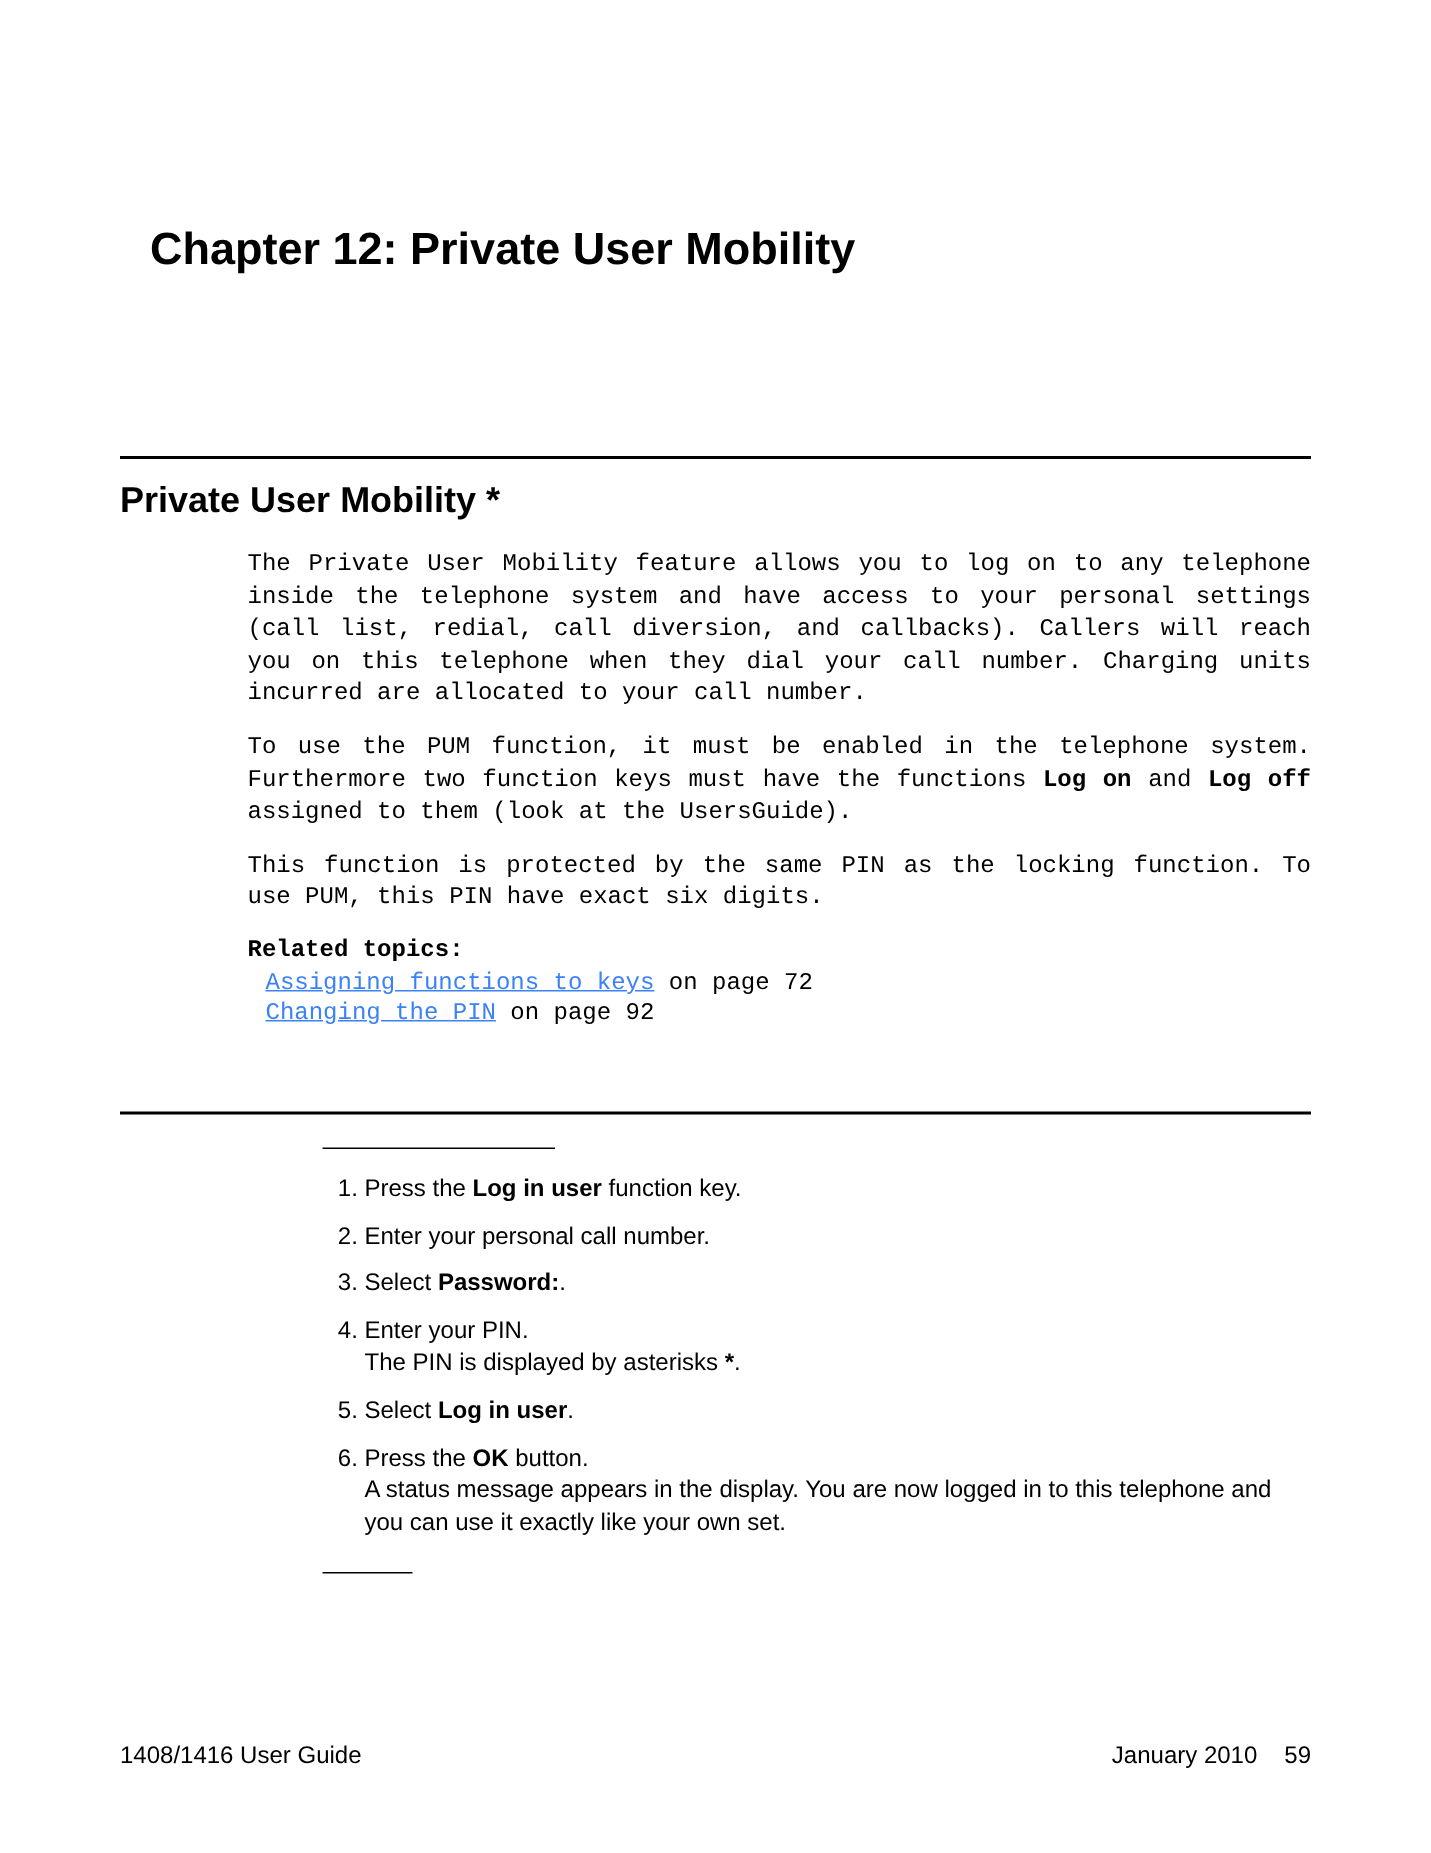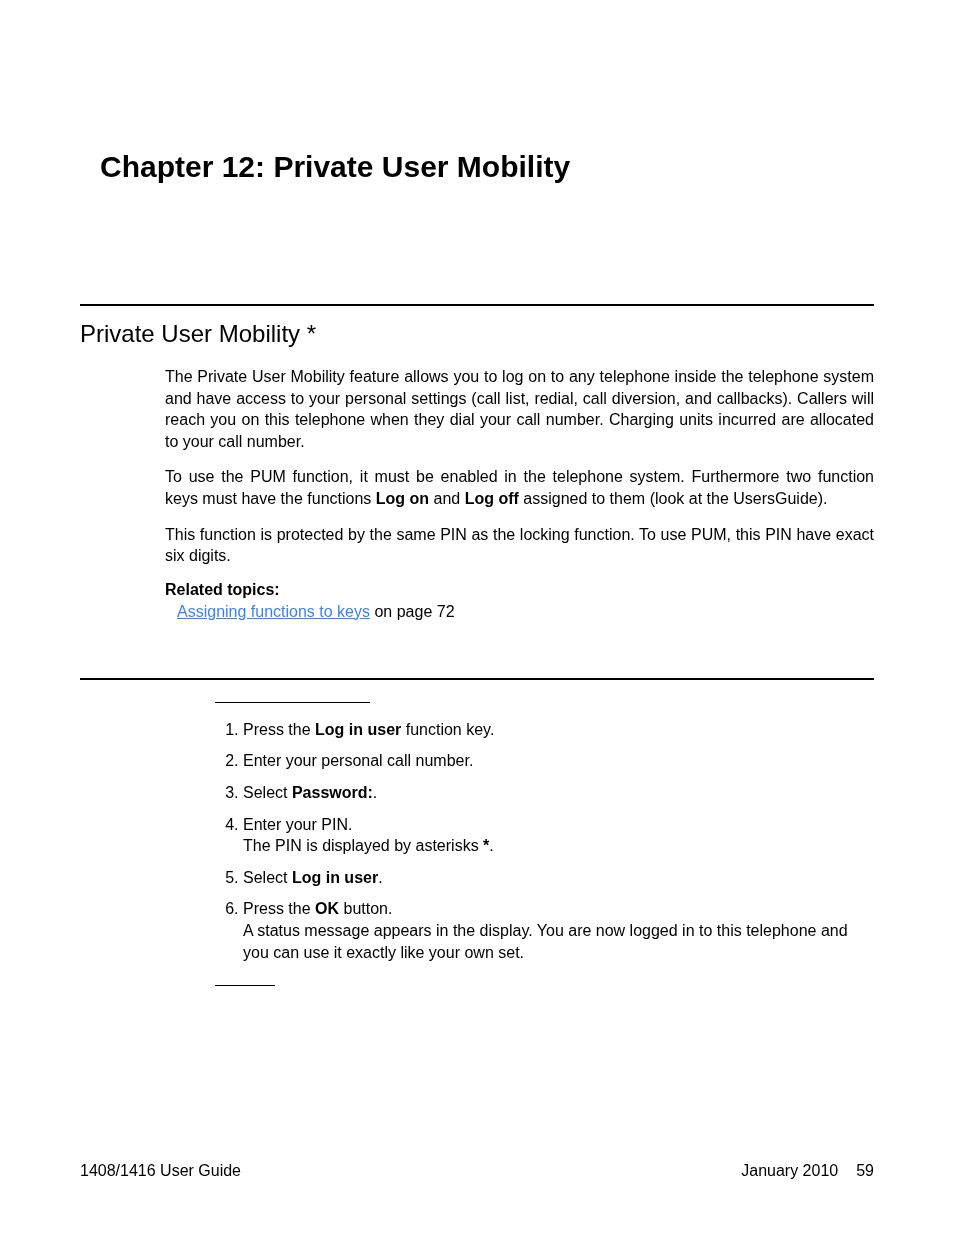--- a/index.html
+++ b/index.html
@@ -22,26 +22,27 @@
   margin: 90px 0 0 20px;
 }
 .rule {
   border: none;
   border-top: 2px solid #000;
   margin: 0;
 }
 .spacer-after-chapter { height: 120px; }
 h2.section {
   font-size: 24px;
-  font-weight: normal;
+  font-weight: bold;
   margin: 14px 0 18px 0;
 }
 .body {
   margin-left: 85px;
   margin-right: 0;
+  font-family: Liberation Mono, monospace;
 }
 p.para {
   font-size: 16px;
   line-height: 1.35;
   margin: 0 0 14px 0;
   text-align: justify;
 }
 .bold { font-weight: bold; text-align: right; }
 .related-heading {
   font-size: 16px;
@@ -112,20 +113,23 @@
       <span>To use the PUM function, it must be enabled in the telephone system. Furthermore two function keys must have the functions </span><span class="bold">Log on</span><span> and </span><span class="bold">Log off</span><span> assigned to them (look at the UsersGuide).</span>
     </p>
 
     <p class="para">This function is protected by the same PIN as the locking function. To use PUM, this PIN have exact six digits.</p>
 
     <div class="related-heading">Related topics:</div>
 
     <div class="related-item">
       <a class="doclink">Assigning functions to keys</a><span> on page 72</span>
     </div>
+    <div class="related-item">
+      <a class="doclink">Changing the PIN</a><span> on page 92</span>
+    </div>
   </div>
 
   <div class="gap-between-sections"></div>
 
   <hr class="rule">
 
   <hr class="short-rule">
 
   <ol class="steps">
     <li>

